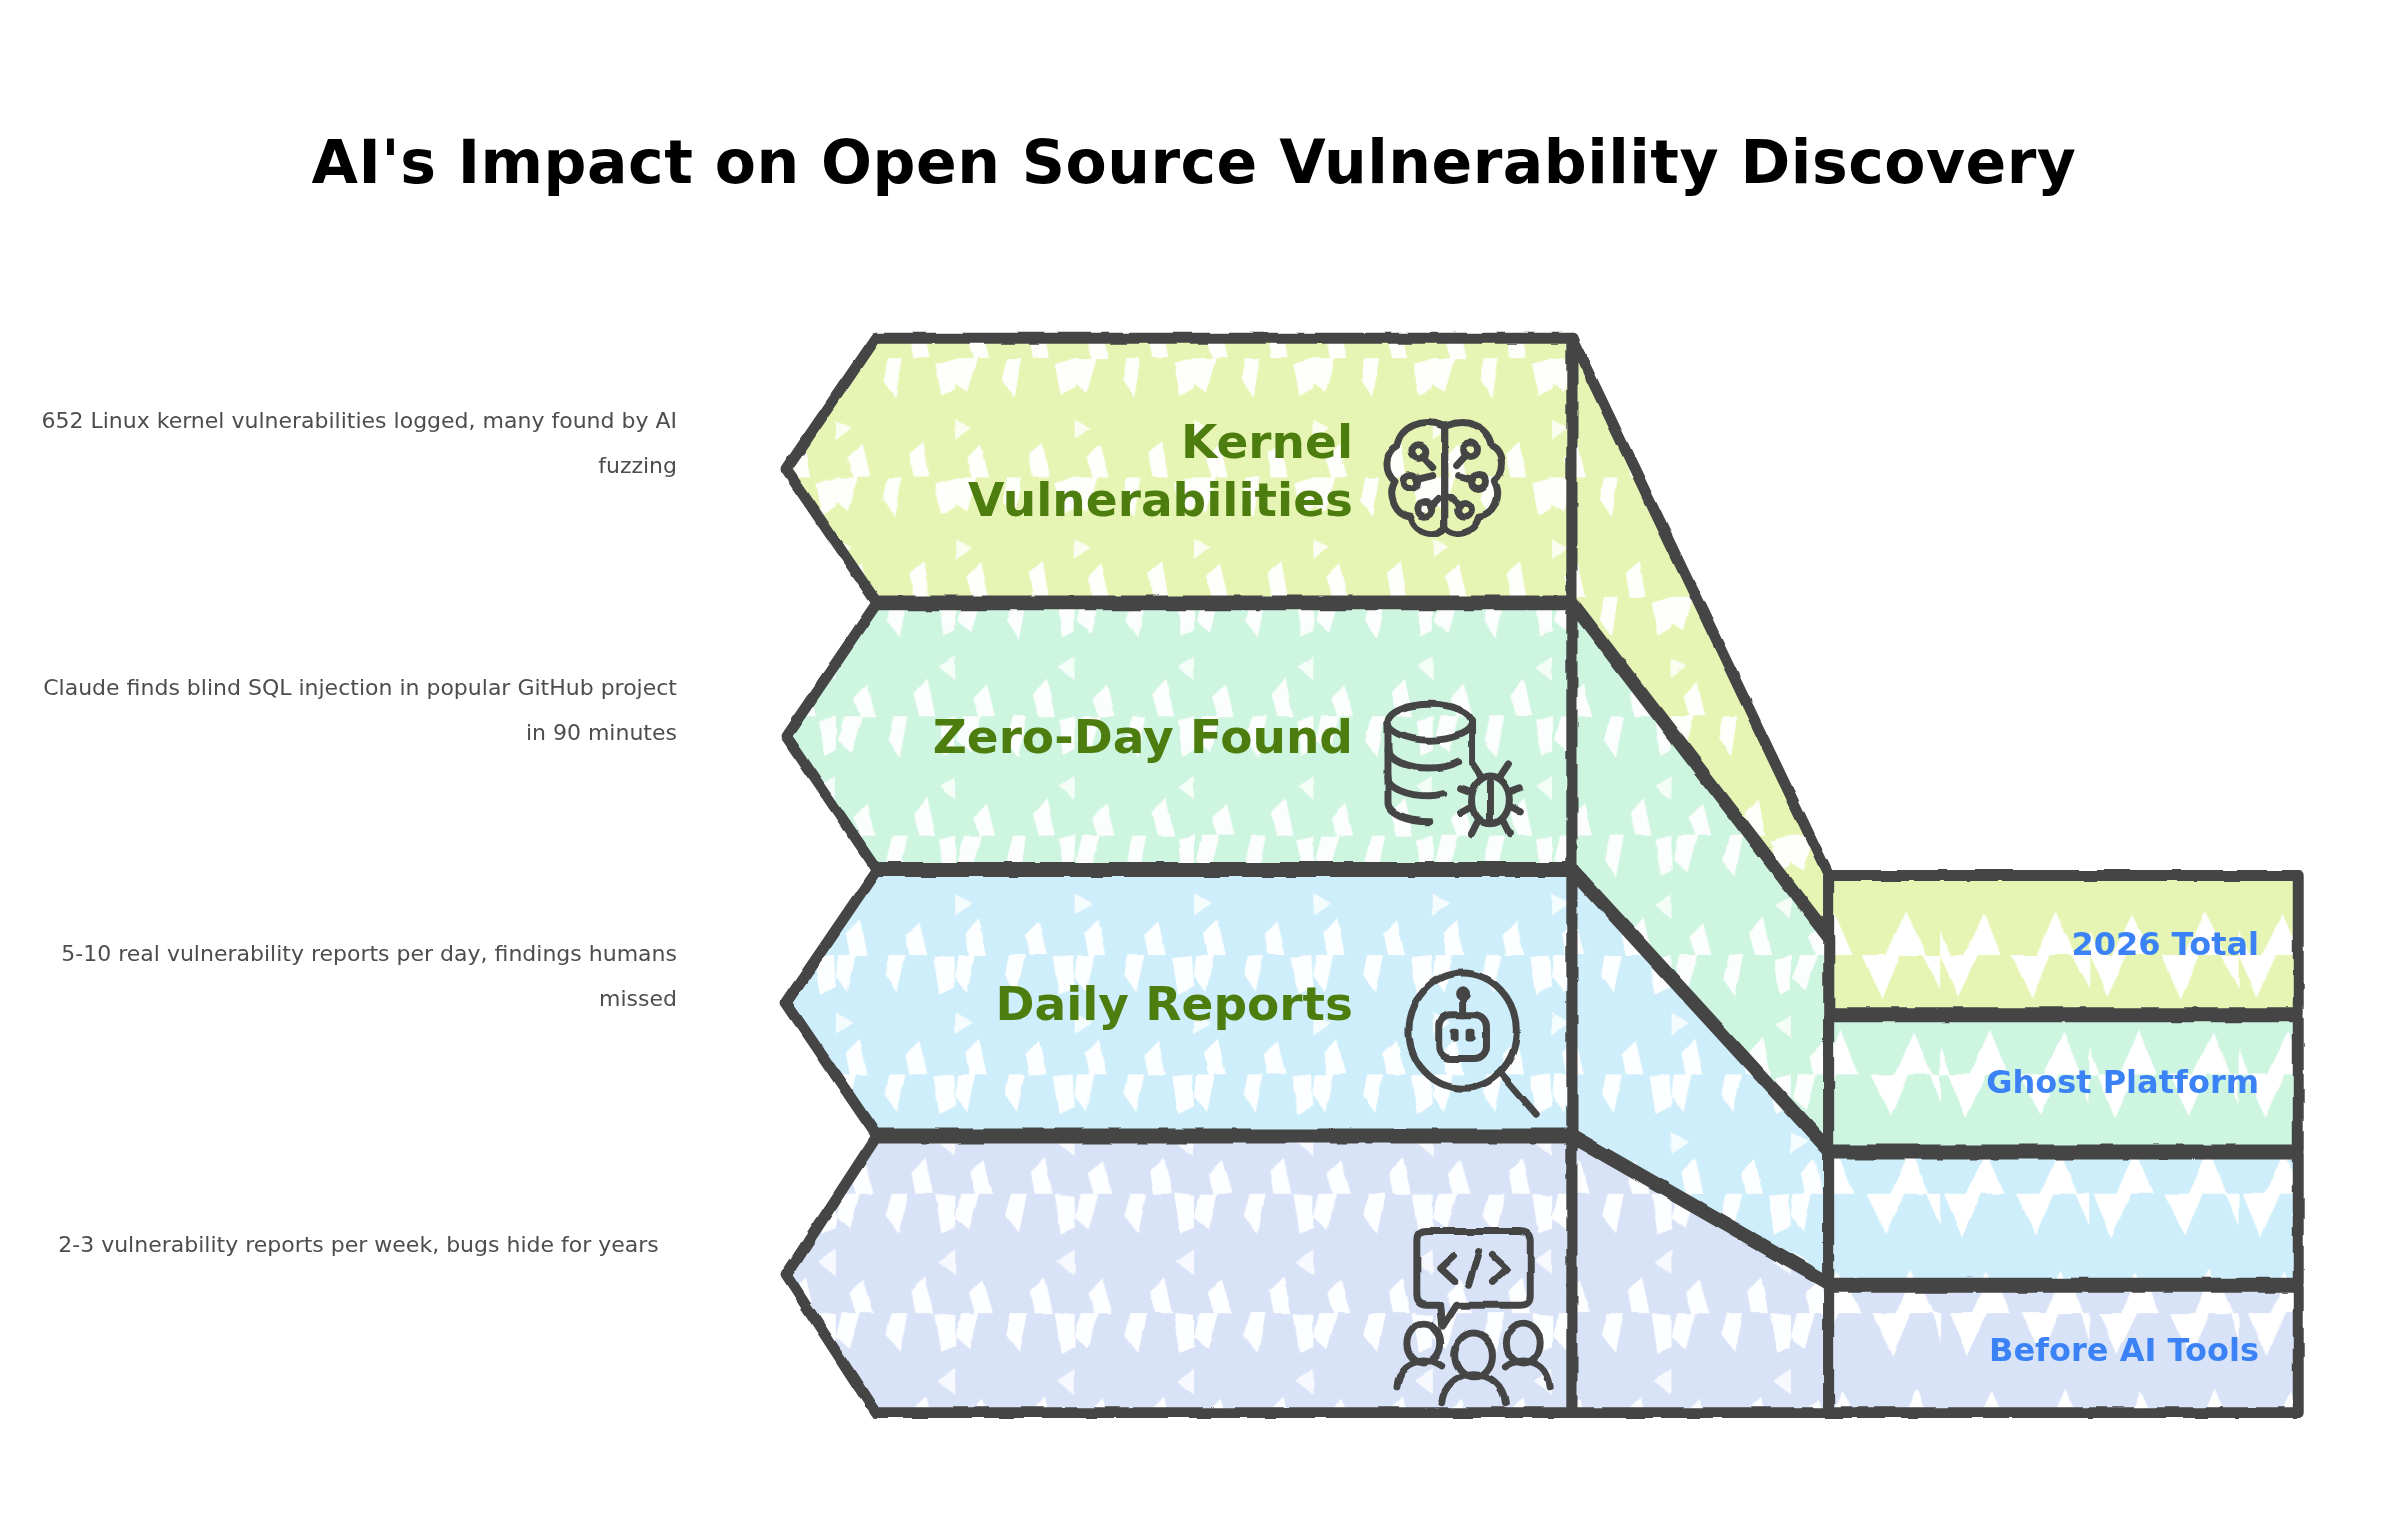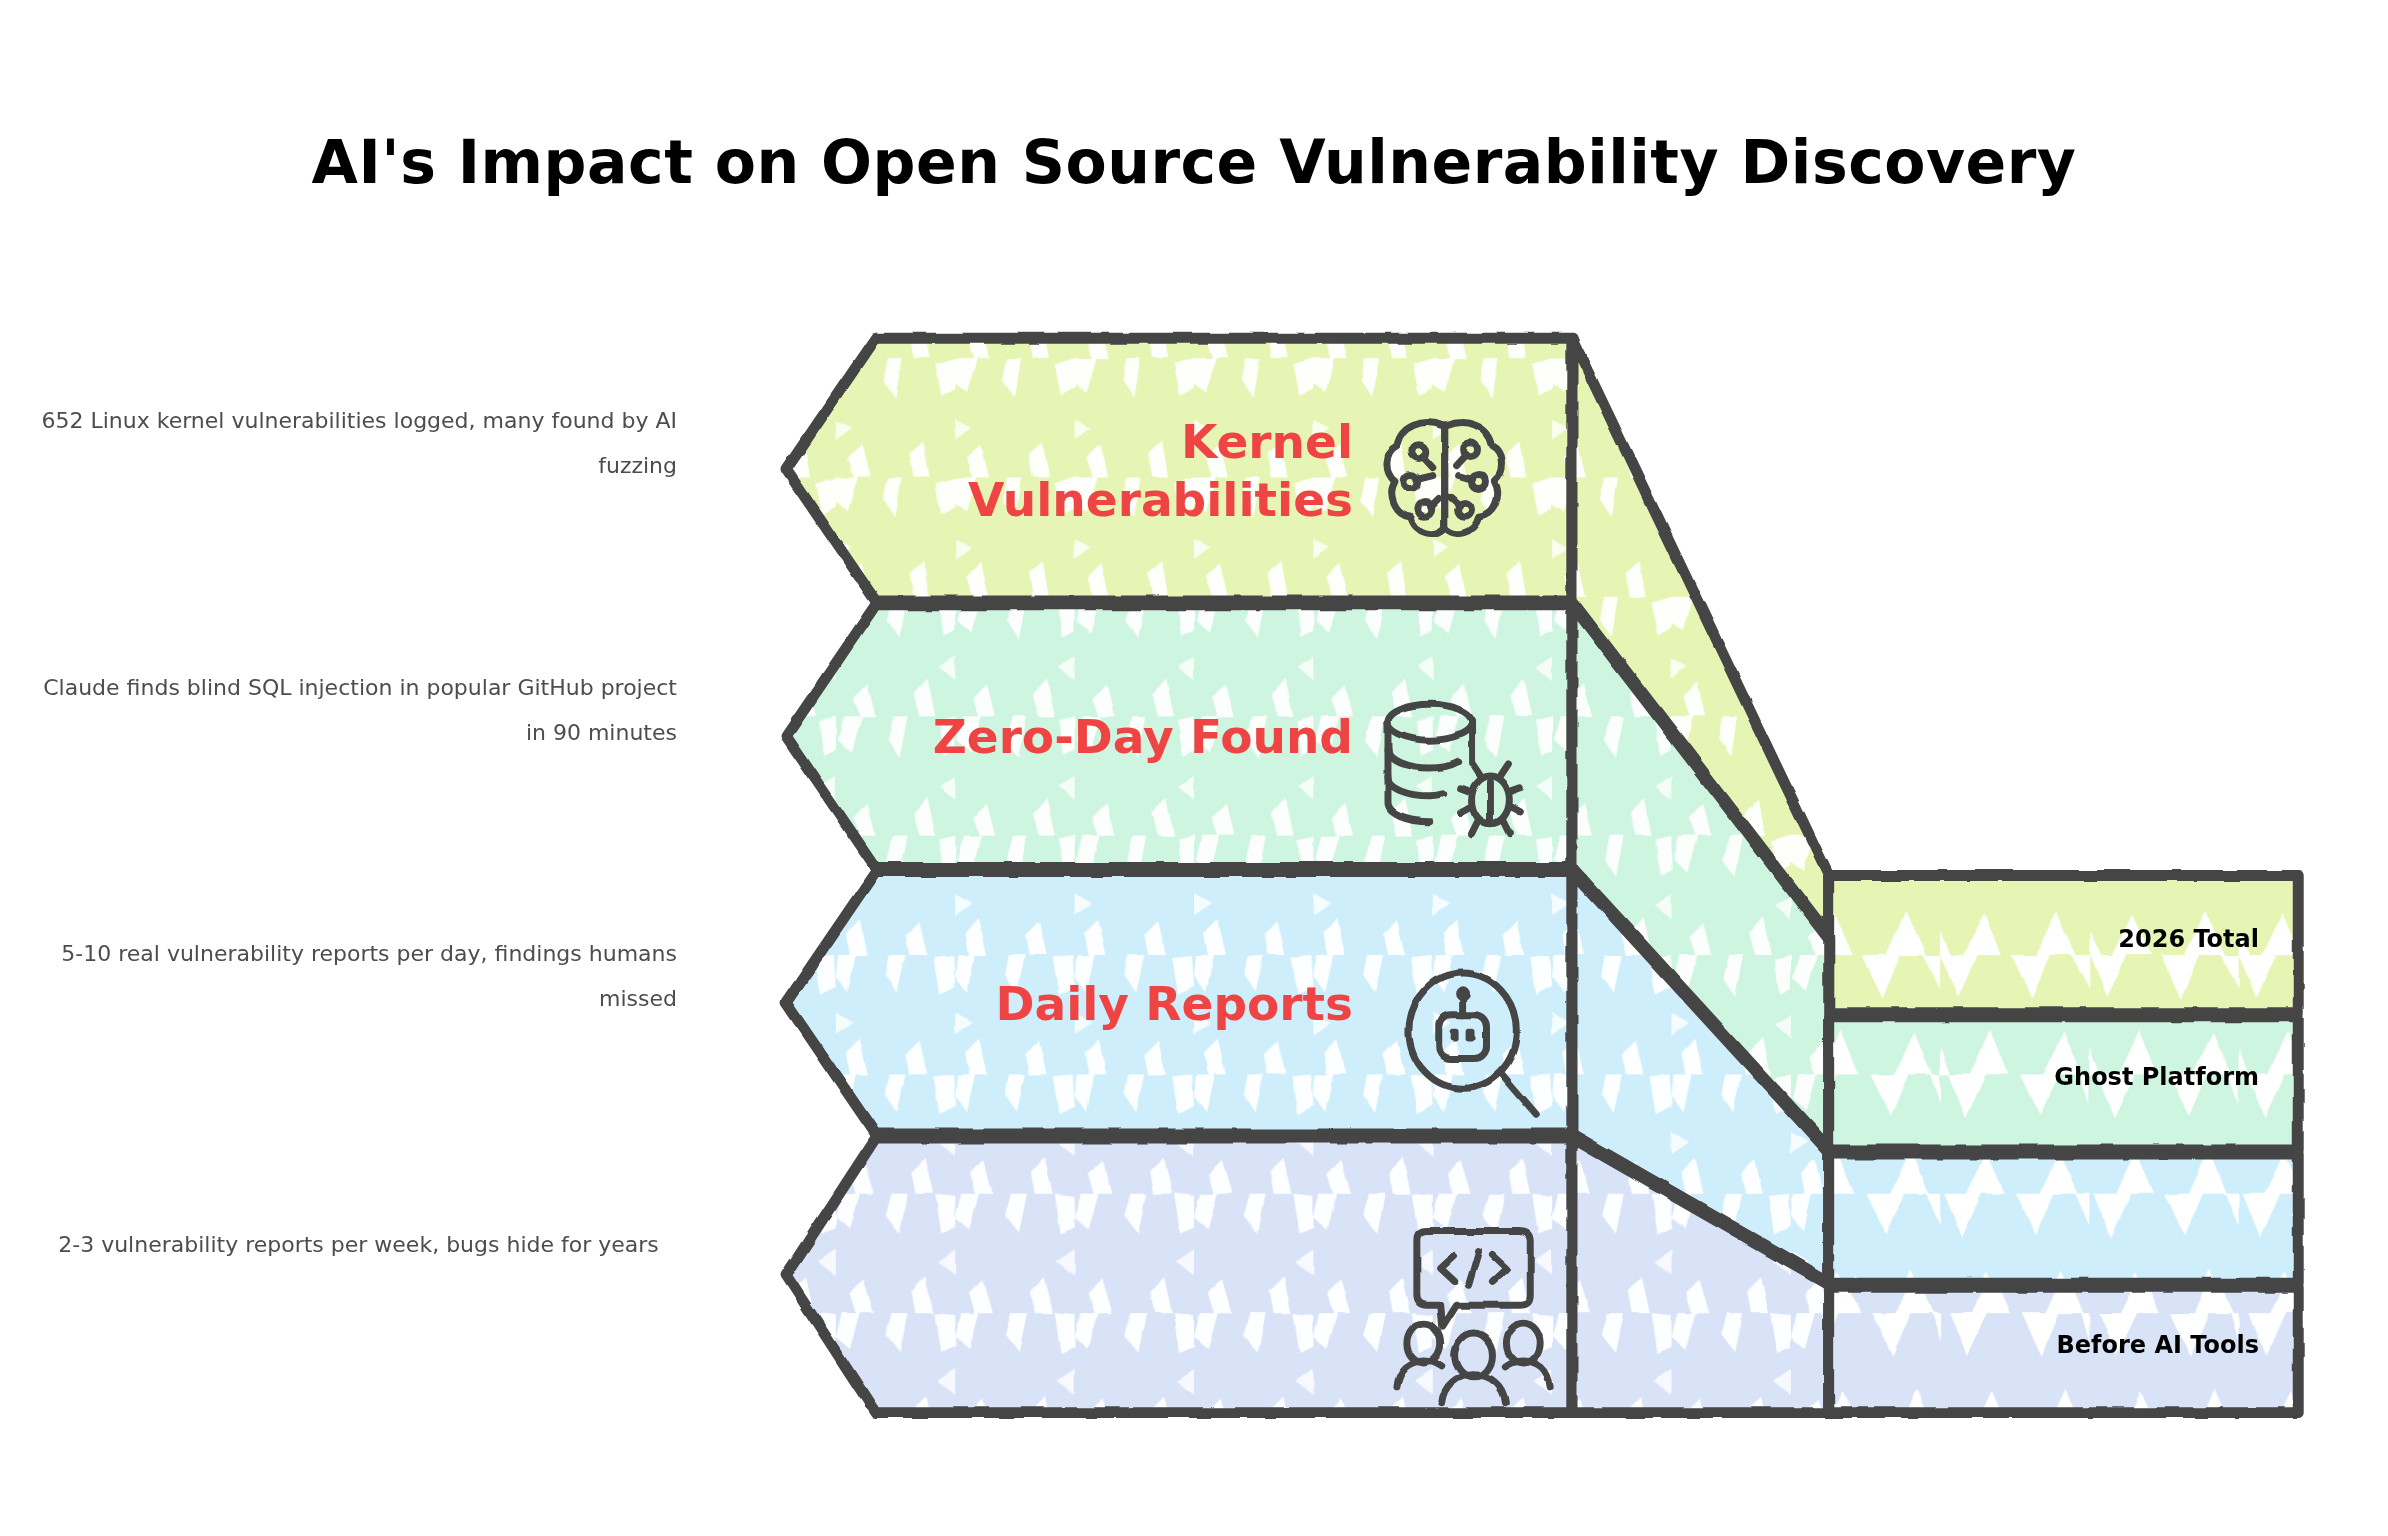--- a/index.html
+++ b/index.html
@@ -38,30 +38,30 @@
   
   #diagram{position:absolute;left:0;top:0;width:2388px;height:1536px;}
 
   
   .band-label{
     position:absolute;
     font-family:"DejaVu Sans", sans-serif;
     font-weight:700;
     font-size:47px;
     line-height:58px;
-    color:#ef4444;
+    color:#4d7c0f;
     text-align:right;
     white-space:pre-line;
   }
   .right-label{
     position:absolute;
     font-family:"DejaVu Sans", sans-serif;
     font-weight:700;
-    font-size:24px;
-    color:#000000;
+    font-size:32px;
+    color:#3b82f6;
     text-align:right;
     white-space:nowrap;
   }
 </style>
 </head>
 <body>
 
 <div id="stage">
 
   <div id="title">AI's Impact on Open Source Vulnerability Discovery</div>

